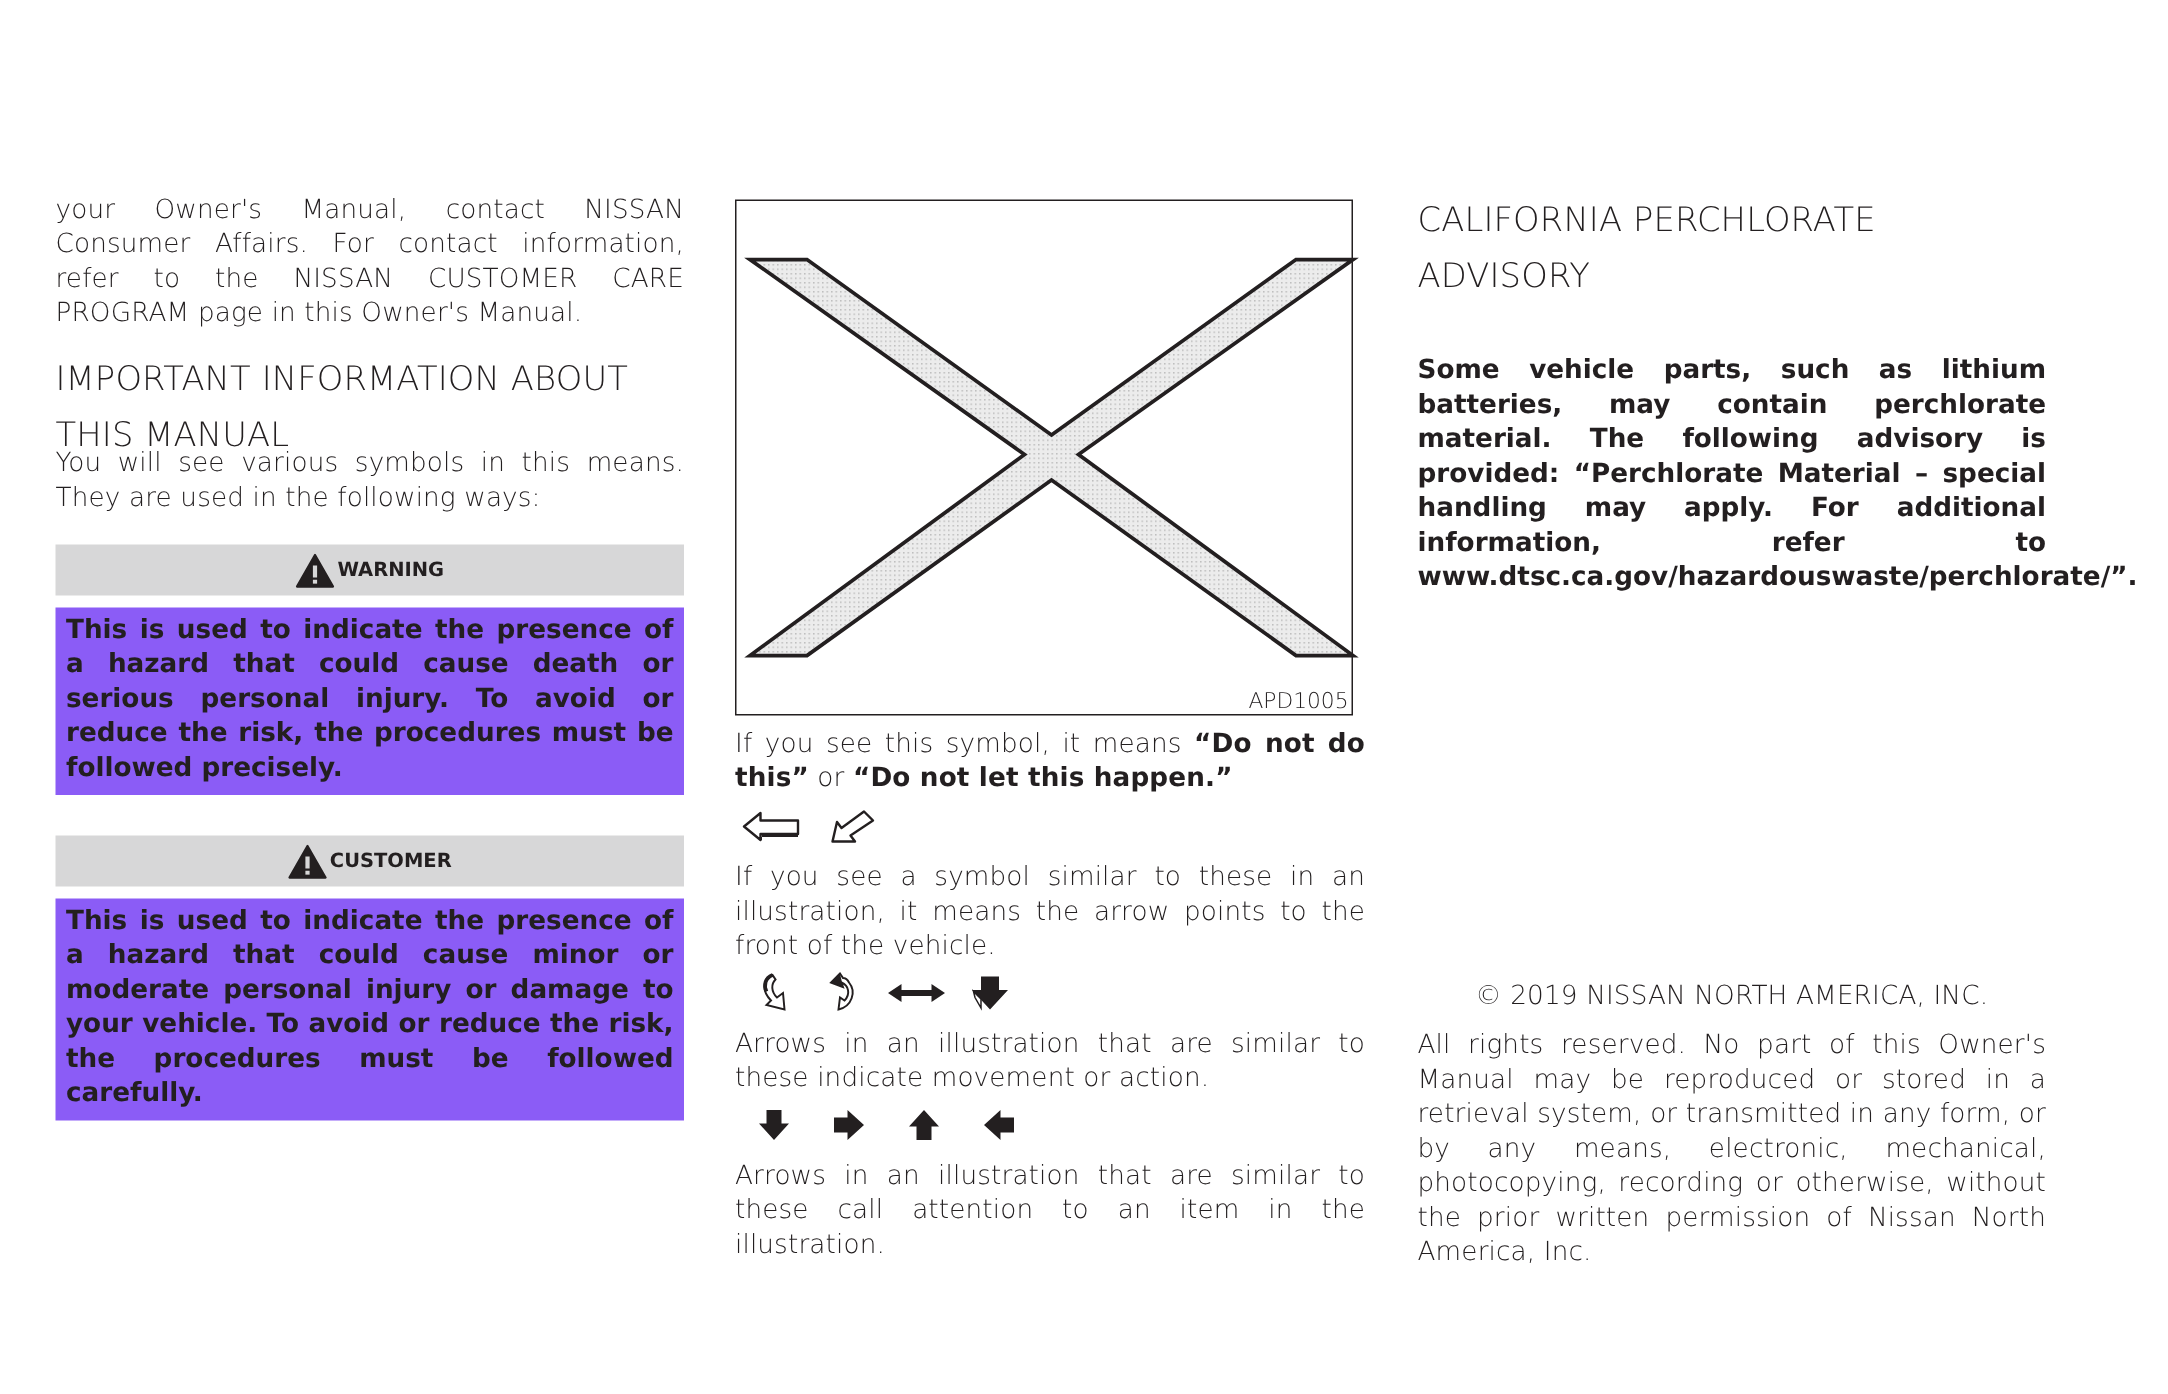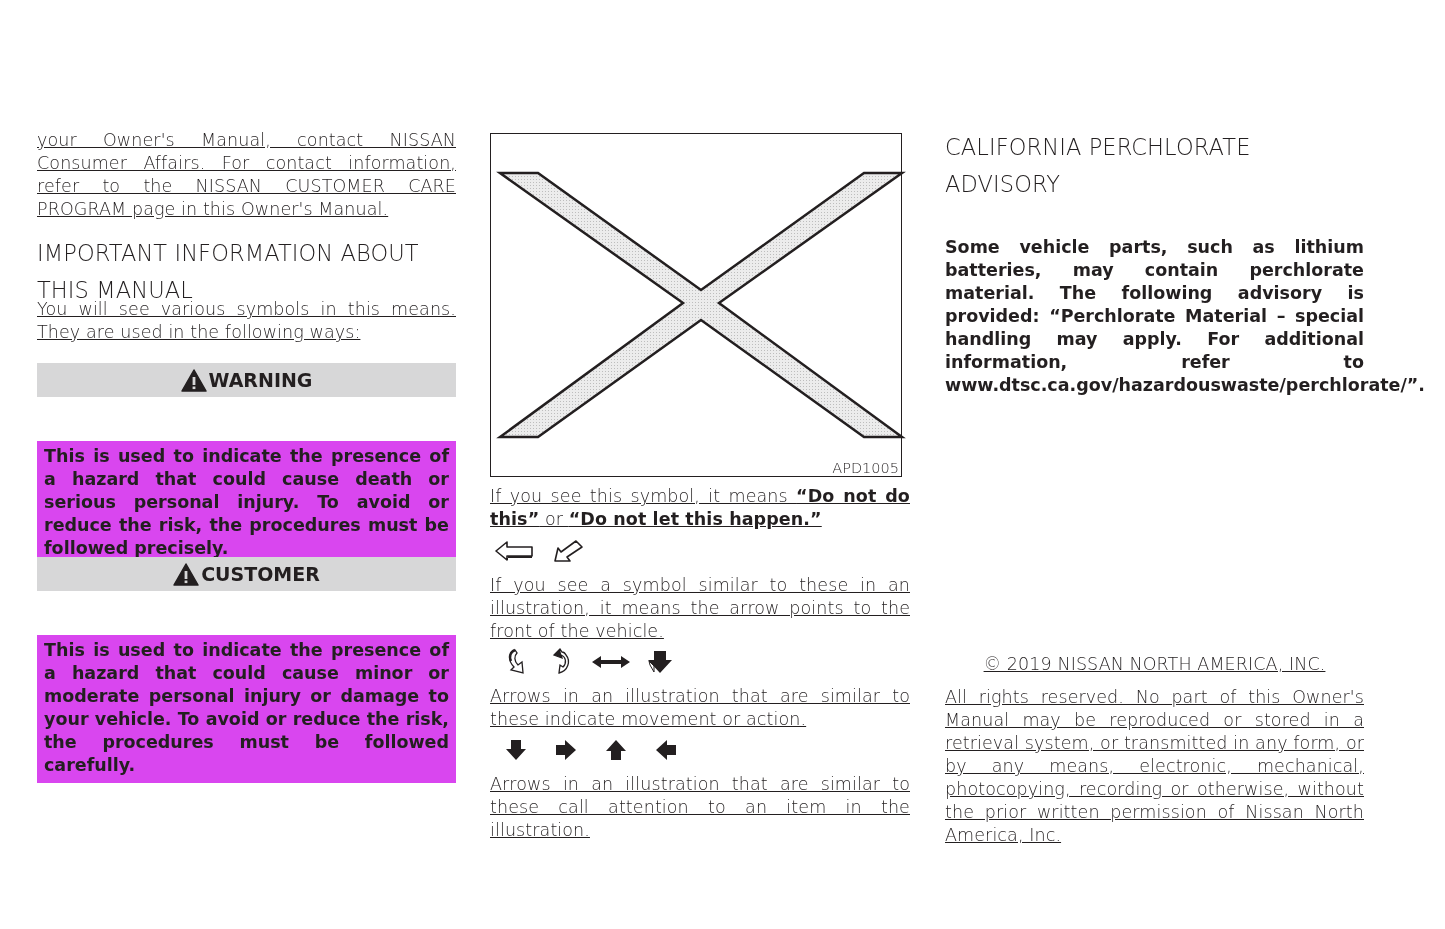--- a/index.html
+++ b/index.html
@@ -2,30 +2,30 @@
 <html><head>
 <meta charset="utf-8">
 <style>
   html, body { margin: 0; padding: 0; background: #ffffff; }
   body { width: 1445px; height: 929px; position: relative; overflow: hidden;
          font-family: "DejaVu Sans", sans-serif; color: #231f20; }
   .col { position: absolute; top: 0; }
   .col1 { left: 37px; width: 419px; }
   .col3 { left: 945px; width: 419px; }
   .p { font-size: 17.5px; line-height: 23px; text-align: justify; font-weight: 300;
-       letter-spacing: 0.1px; margin: 0; text-decoration: underline; }
+       letter-spacing: 0.1px; margin: 0; }
   .h { font-size: 22.5px; line-height: 37px; font-weight: 300; margin: 0;
        letter-spacing: 0.1px; }
   .b { font-weight: bold; }
   .bold-p { font-size: 17.5px; line-height: 23px; font-weight: bold; text-align: justify; margin: 0; }
   .box-head { position: absolute; background: #d7d7d8; height: 34px; width: 419px;
               display: flex; align-items: center; justify-content: center;
-              font-weight: bold; font-size: 19px; }
-  .box-body { position: absolute; background: #d946ef; width: 419px; box-sizing: border-box;
-              padding: 4px 7px 4px 7px; margin-top: 36px; }
+              font-weight: bold; font-size: 13px; }
+  .box-body { position: absolute; background: #8b5cf6; width: 419px; box-sizing: border-box;
+              padding: 4px 7px 4px 7px; }
   .box-body .bold-p { text-align: justify; }
   .tri { width: 26px; height: 23px; margin-right: 2px; display: inline-block; }
   .fig { position: absolute; left: 490px; top: 133px; width: 412px; height: 344px;
          border: 1.5px solid #231f20; box-sizing: border-box; }
   .fig svg { position: absolute; left: 0; top: 0; }
   .fig-code { position: absolute; right: 2px; bottom: 0px; font-size: 14.5px; font-weight: 300; }
   .icon-row { position: absolute; display: flex; align-items: center; }
   .abs { position: absolute; }
 </style>
 </head>

